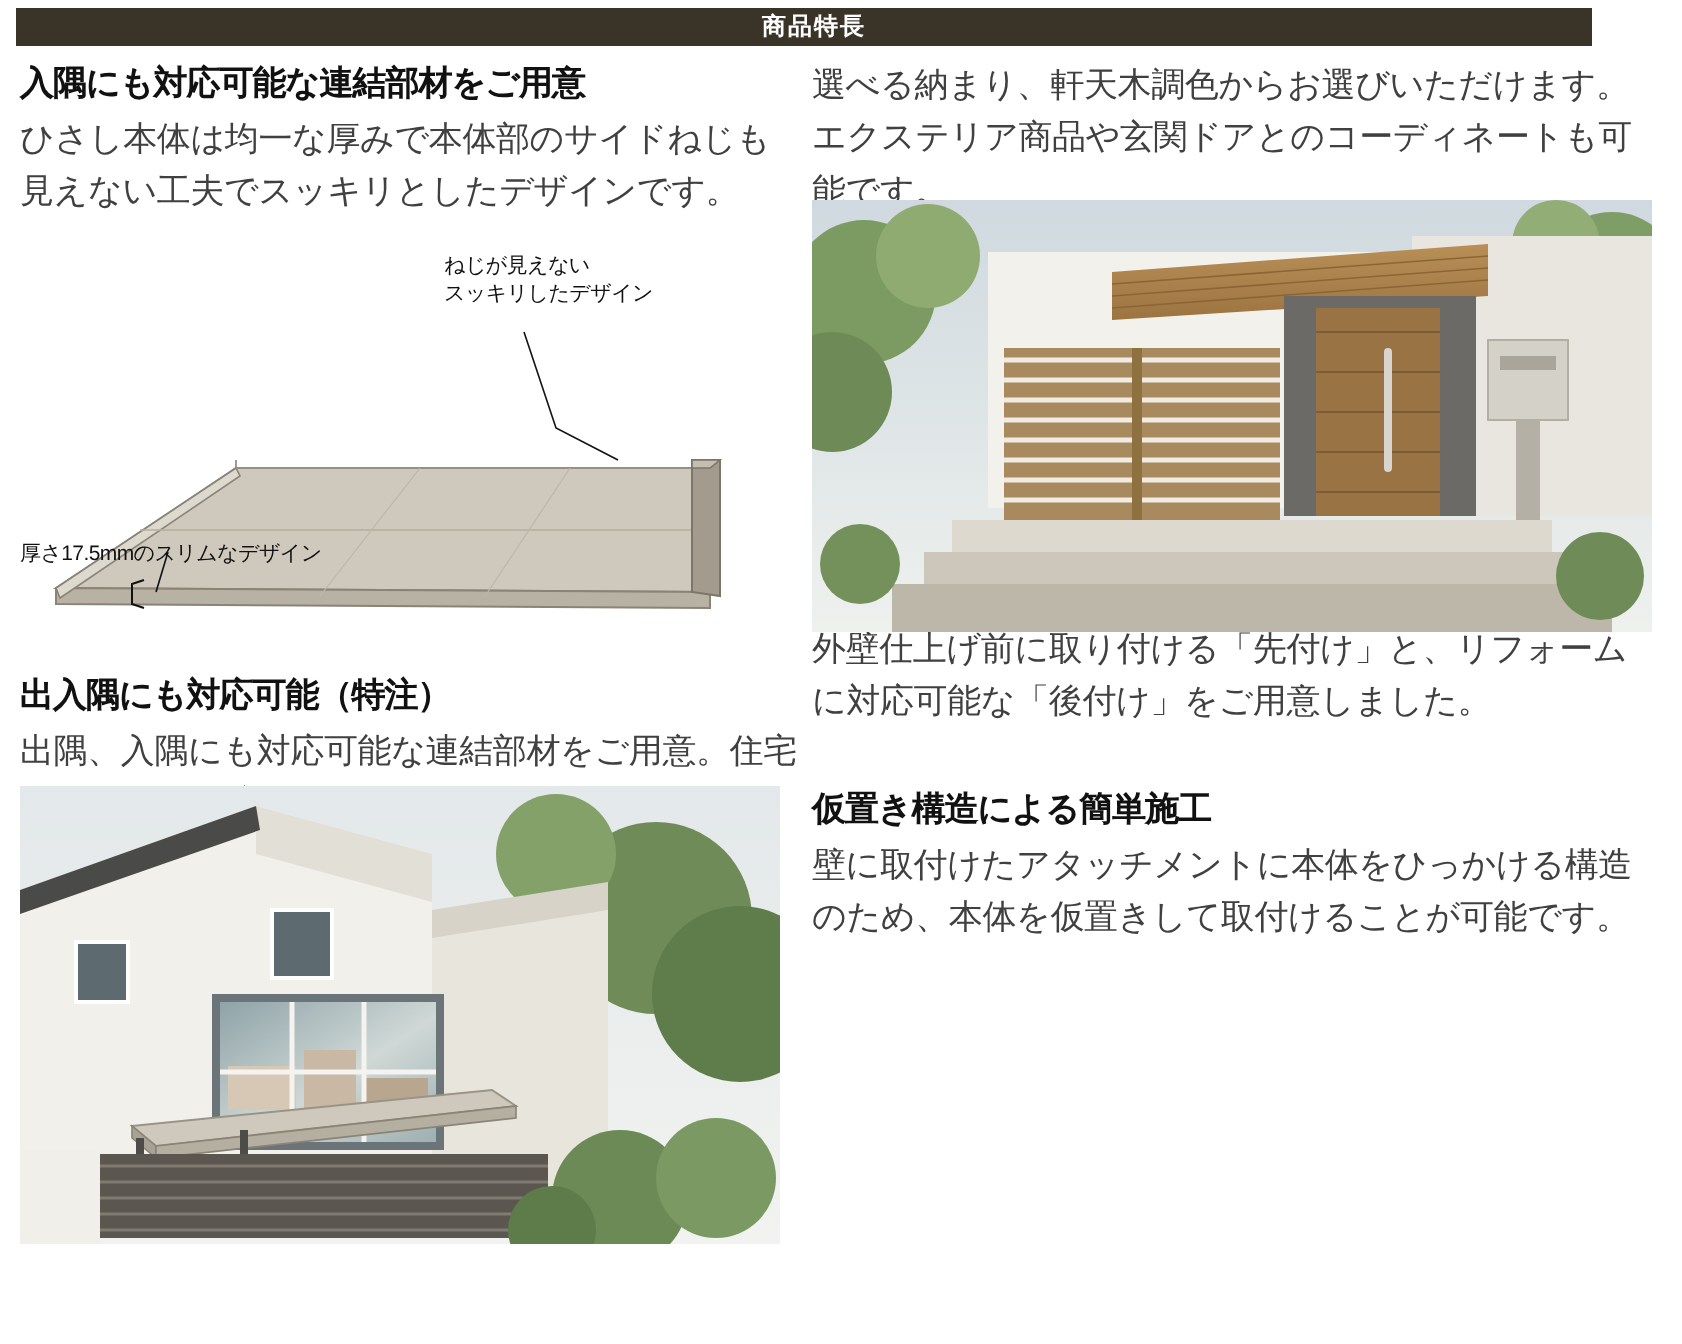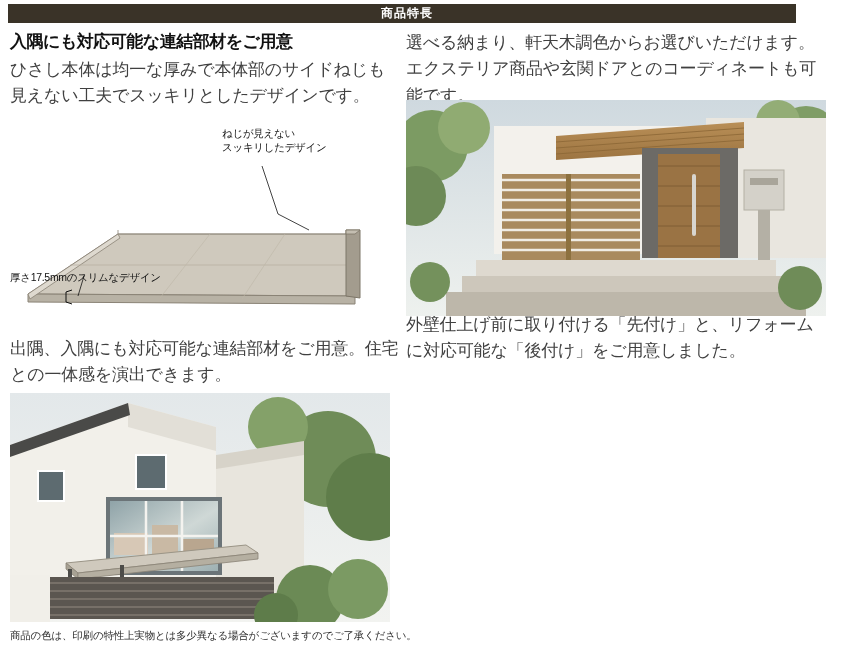--- a/index.html
+++ b/index.html
@@ -155,35 +155,40 @@
       <path d="M62 172 L56 174 L56 184 L62 186" fill="none" stroke="#111" stroke-width="1"></path>
     </svg>
 
     <div class="callout callout-top">ねじが見えない
 スッキリしたデザイン</div>
 
     <div class="callout callout-bottom">厚さ17.5mmのスリムなデザイン</div>
   </div>
 
   <div class="block-gap-lg">
+    <h2 class="sec-title">出入隅にも対応可能（特注）</h2>
     <p class="sec-body">出隅、入隅にも対応可能な連結部材をご用意。住宅との一体感を演出できます。</p>
   </div>
 </div>
 
 <div class="col-right">
 
   <p class="sec-body">選べる納まり、軒天木調色からお選びいただけます。エクステリア商品や玄関ドアとのコーディネートも可能です。</p>
 
   <div style="height:176px"></div>
 
   <div>
     <h2 class="sec-title">選べる納まり</h2>
     <p class="sec-body">外壁仕上げ前に取り付ける「先付け」と、リフォームに対応可能な「後付け」をご用意しました。</p>
   </div>
 
+  <div class="block-gap-lg">
+    <h2 class="sec-title">仮置き構造による簡単施工</h2>
+    <p class="sec-body">壁に取付けたアタッチメントに本体をひっかける構造のため、本体を仮置きして取付けることが可能です。</p>
+  </div>
 </div>
 
 <div class="photo photo-top-right">
   <svg width="420" height="216" viewBox="0 0 420 216">
     <defs>
       <linearGradient id="skyGrad" x1="0" y1="0" x2="0" y2="1">
         <stop offset="0%" stop-color="#cfd9df"></stop>
         <stop offset="100%" stop-color="#eef1ee"></stop>
       </linearGradient>
       <linearGradient id="woodGrad" x1="0" y1="0" x2="0" y2="1">
@@ -310,14 +315,13 @@
 
     <rect x="0" y="182" width="40" height="47" fill="#f1efe9"></rect>
 
     <circle cx="300" cy="206" r="34" fill="#6b8a55"></circle>
     <circle cx="348" cy="196" r="30" fill="#7b9a63"></circle>
     <circle cx="266" cy="222" r="22" fill="#5e7c4a"></circle>
   </svg>
 </div>
 
 <div class="footer">
-  <div>商品の色は、印刷の特性上実物とは多少異なる場合がございますのでご了承ください。</div>
 </div>
 
 </body></html>

